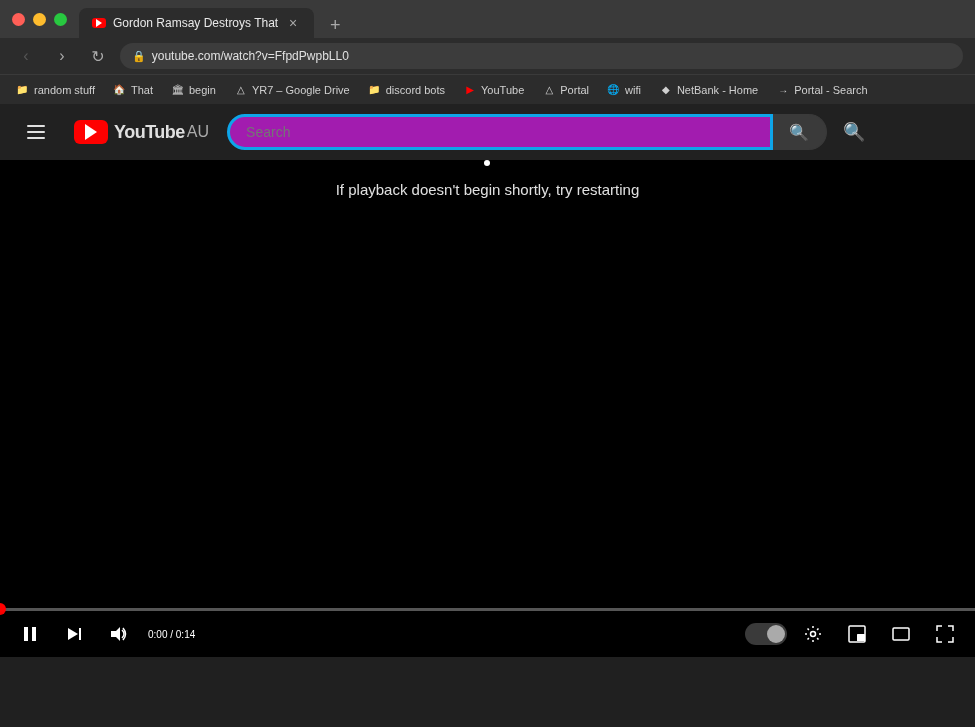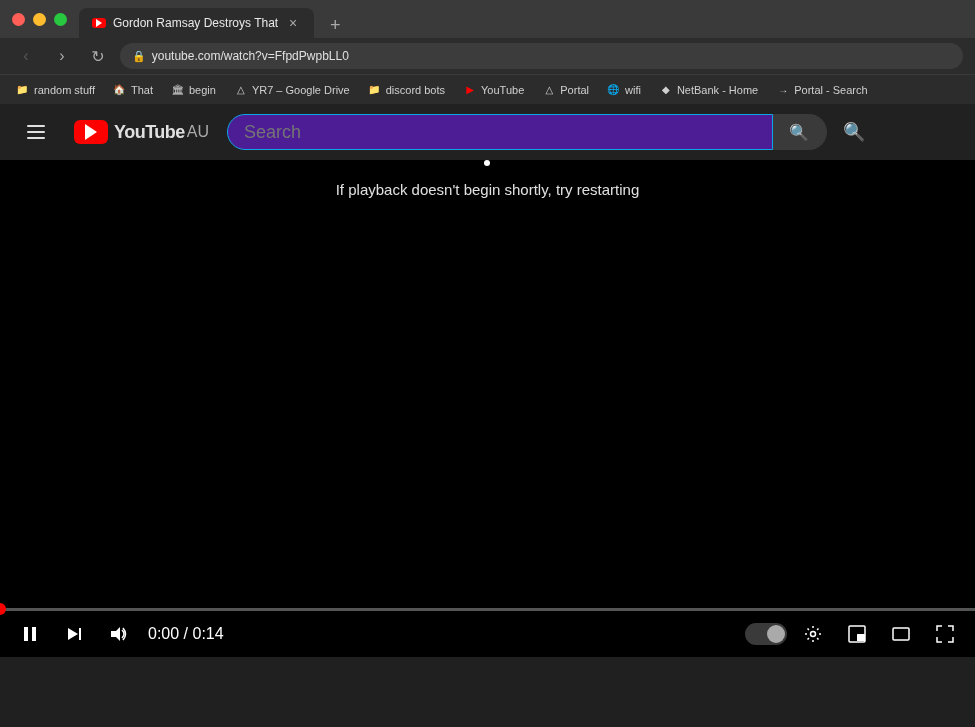--- a/index.html
+++ b/index.html
@@ -40,39 +40,39 @@
 
     
     .yt-header { display: flex; align-items: center; background: #212121; height: 56px; padding: 0 16px; position: relative; z-index: 10; }
     .yt-menu-btn { background: none; border: none; color: #e0e0e0; cursor: pointer; padding: 8px; border-radius: 50%; display: flex; flex-direction: column; gap: 4px; width: 40px; height: 40px; align-items: center; justify-content: center; }
     .hamburger-line { width: 18px; height: 2px; background: #e0e0e0; border-radius: 1px; }
     .yt-logo { display: flex; align-items: center; margin: 0 18px; }
     .yt-logo-icon { width: 34px; height: 24px; background: #ff0000; border-radius: 6px; display: flex; align-items: center; justify-content: center; position: relative; }
     .yt-logo-icon::after { content: ''; border-left: 12px solid white; border-top: 8px solid transparent; border-bottom: 8px solid transparent; }
     .yt-logo-text { color: #e0e0e0; font-size: 18px; font-weight: 600; margin-left: 6px; letter-spacing: -0.5px; }
     .yt-logo-au { color: #aaa; font-size: 16px; vertical-align: super; margin-left: 2px; }
-    .yt-search-input { width: 100%; height: 36px; background: #4c1d95; border: 1px solid #0ea5e9; border-radius: 20px 0 0 20px; padding: 0 16px; color: #e0e0e0; font-size: 18px; outline: none; }
+    .yt-search-input { width: 100%; height: 36px; background: #a21caf; border: 3px solid #0ea5e9; border-radius: 20px 0 0 20px; padding: 0 16px; color: #e0e0e0; font-size: 14px; outline: none; }
     .yt-search-btn { height: 36px; width: 60px; background: #3a3a3a; border: 1px solid #3a3a3a; border-left: none; border-radius: 0 20px 20px 0; color: #aaa; cursor: pointer; display: flex; align-items: center; justify-content: center; font-size: 16px; }
     .search-wrapper { display: flex; flex: 1; max-width: 600px; }
     .yt-search-icon-standalone { margin-left: auto; background: none; border: none; color: #e0e0e0; cursor: pointer; width: 40px; height: 40px; display: flex; align-items: center; justify-content: center; border-radius: 50%; font-size: 18px; }
 
     
     .video-container { width: 975px; background: #000; position: relative; height: 497px; display: flex; align-items: flex-start; justify-content: center; }
     .video-message { text-align: center; color: #e0e0e0; font-size: 15px; line-height: 1.6; }
     .video-spinner { width: 6px; height: 6px; background: white; border-radius: 50%; margin: 0 auto 12px; }
 
     
     .progress-bar-area { width: 100%; height: 3px; background: #555; position: absolute; bottom: 46px; left: 0; }
     .progress-bar-fill { height: 100%; background: #ff0000; width: 0%; }
     .progress-knob { width: 12px; height: 12px; background: #ff0000; border-radius: 50%; position: absolute; top: -5px; left: 0%; transform: translateX(-50%); }
 
     
     .player-controls { position: absolute; bottom: 0; left: 0; right: 0; height: 46px; background: linear-gradient(transparent, rgba(0,0,0,0.7)); display: flex; align-items: center; padding: 0 12px; gap: 8px; }
     .ctrl-btn { background: none; border: none; color: white; cursor: pointer; width: 36px; height: 36px; display: flex; align-items: center; justify-content: center; border-radius: 50%; font-size: 18px; }
-    .time-display { color: white; font-size: 16px; white-space: nowrap; margin: 0 4px; }
+    .time-display { color: white; font-size: 10px; white-space: nowrap; margin: 0 4px; }
     .ctrl-spacer { flex: 1; }
     .toggle-switch { width: 42px; height: 22px; background: #3a3a3a; border-radius: 11px; position: relative; cursor: pointer; }
     .toggle-knob { width: 18px; height: 18px; background: #aaa; border-radius: 50%; position: absolute; top: 2px; left: 22px; }
 
     
     svg { display: block; }
   </style>
 </head>
 <body>
 

